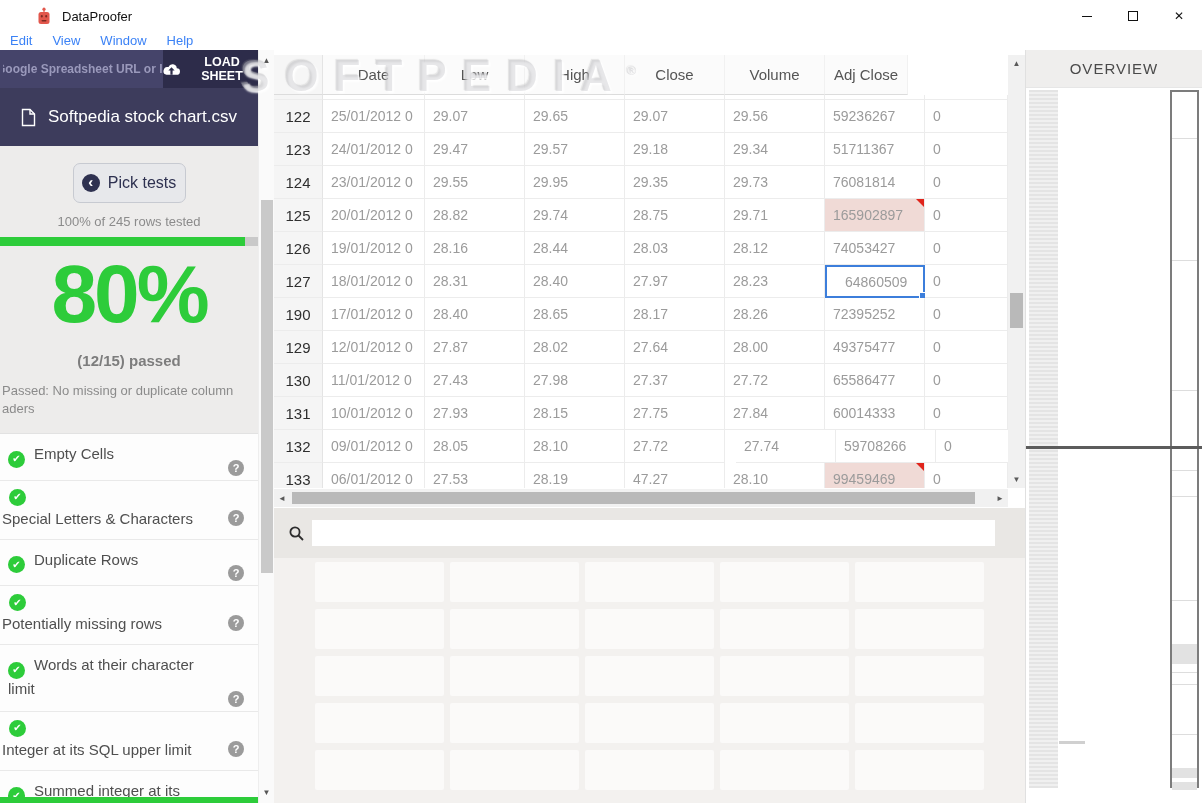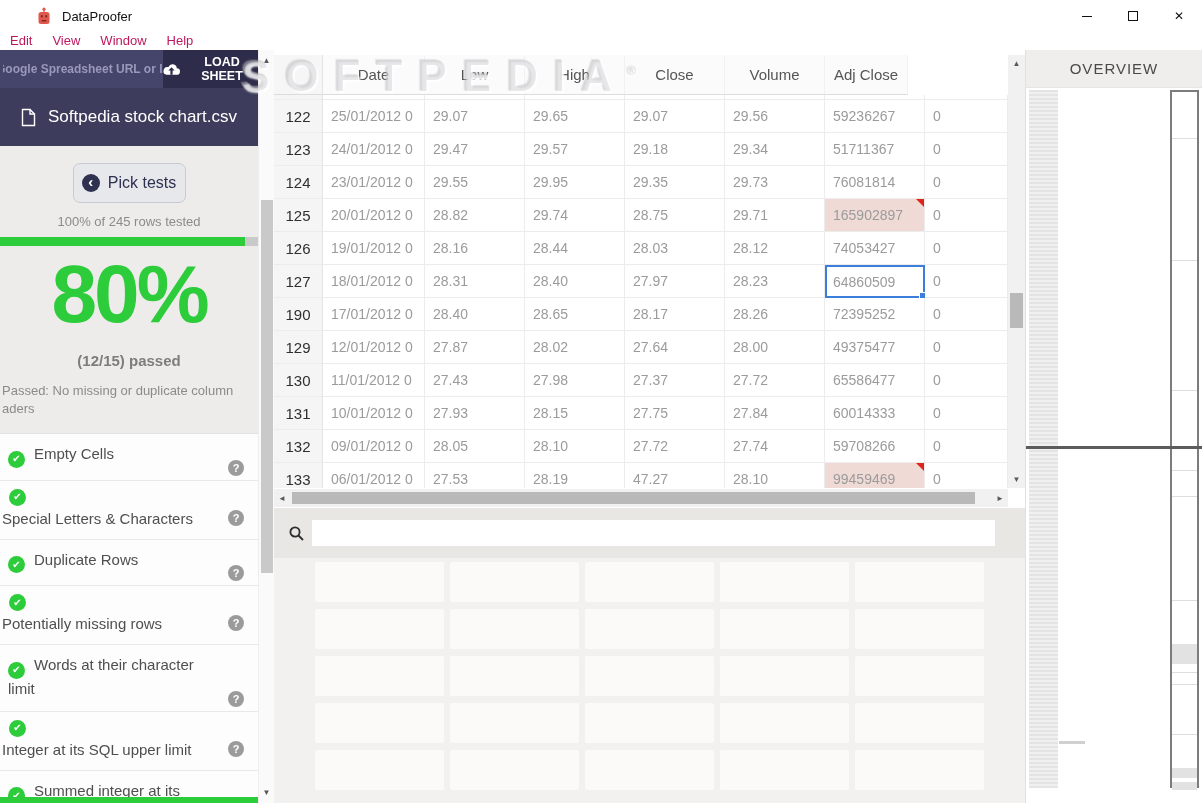--- a/index.html
+++ b/index.html
@@ -15,21 +15,21 @@
   #app-icon{margin-left:36px;width:16px;height:18px}
   #app-title{margin-left:10px;font-size:13px;color:#101010}
   #win-controls{margin-left:auto;display:flex;height:32px}
   .win-btn{width:46px;height:32px;display:flex;align-items:center;justify-content:center;color:#111}
   .glyph-min{display:block;width:10px;height:1px;background:#111}
   .glyph-max{display:block;width:10px;height:10px;border:1px solid #111}
   .glyph-close{font-size:12px;line-height:12px}
 
   
   #menubar{position:absolute;left:0;top:32px;width:1202px;height:18px;background:#fff;display:flex;align-items:center;padding-left:8px}
-  .menu-item{font-size:13px;color:#be185d;padding:0 10px 2px 2px;margin-right:8px}
+  .menu-item{font-size:13px;color:#3b82f6;padding:0 10px 2px 2px;margin-right:8px}
 
   
   #sidebar{position:absolute;left:0;top:50px;width:258px;height:753px;background:#edeceb}
   #loader{height:38px;display:flex}
   #url-input{flex:1;background:var(--indigo-input);border:none;outline:none;color:#c6c5dd;font-size:12px;font-weight:bold;padding-left:3px;text-indent:-7px;font-family:"Liberation Sans",sans-serif}
   #url-input::placeholder{color:#9a99bb;opacity:1}
   #load-btn{width:101px;background:var(--indigo-dark);color:#fff;border:none;font-weight:bold;font-size:12.5px;display:flex;align-items:center;justify-content:center;gap:6px;font-family:"Liberation Sans",sans-serif}
   #file-row{height:58px;background:var(--indigo-mid);display:flex;align-items:center;justify-content:center;gap:12px;color:#fff;font-size:17px}
   #summary{height:287px;background:#edeceb;text-align:center;overflow:hidden}
   #pick-btn{margin:17px auto 0;width:113px;height:40px;border-radius:7px;background:#e7e8eb;border:1px solid #c7cad1;font-size:16px;color:#2e3150;display:flex;align-items:center;justify-content:center;gap:8px;font-family:"Liberation Sans",sans-serif}
@@ -59,21 +59,21 @@
   #thead{position:absolute;left:0;top:5px;height:40px;display:flex}
   #corner{width:49px;height:40px;background:#f6f6f6;border-bottom:1px solid #dcdcdc;border-right:1px solid #e4e4e4}
   .th{display:flex;align-items:center;justify-content:center;font-size:15px;color:#555;background:#fbfbfb;border-bottom:1px solid #dcdcdc;border-right:1px solid #f1f1f1}
   #grid{position:absolute;left:0;top:45px;width:734px;height:393px;overflow:hidden}
   .tr{display:flex;height:33px}
   .tr.sliver{height:5px}
   .rownum{width:49px;background:#f5f5f5;color:#2f2f2f;font-size:15px;display:flex;align-items:center;justify-content:center;border-bottom:1px solid #ececec;border-right:1px solid #e4e4e4;flex:none}
   .td{border-right:1px solid #ececec;border-bottom:1px solid #ececec;font-size:14px;color:#9b9b9b;display:flex;align-items:center;padding-left:8px;background:#fff;position:relative;white-space:nowrap;overflow:hidden;flex:none}
   .td.flagged{background:var(--flag-pink)}
   .td.flagged::after{content:'';position:absolute;top:0;right:0;border-top:8px solid var(--flag-red);border-left:8px solid transparent}
-  .td.selected{border:2px solid var(--selection-blue);padding-left:6px;overflow:visible}
+  .td.selected{border:2px solid var(--selection-blue);padding-left:18px;overflow:visible}
   .td.selected::after{content:'';position:absolute;right:-5px;bottom:-5px;width:7px;height:7px;background:var(--selection-blue);border:1px solid #fff}
   #hscroll{position:absolute;left:0;top:439px;width:734px;height:18px;background:#f1f1f1}
   .harrow{position:absolute;top:0;width:16px;height:18px;display:flex;align-items:center;justify-content:center;font-size:8px;color:#5a5a5a}
   #hthumb{position:absolute;left:18px;top:3px;width:683px;height:12px;background:#b9b9b9}
   #vscroll{position:absolute;left:734px;top:5px;width:17px;height:433px;background:#f1f1f1}
   .varrow{position:absolute;left:0;width:17px;text-align:center;font-size:8px;color:#5a5a5a}
   #vthumb{position:absolute;left:2px;top:238px;width:13px;height:35px;background:#b9b9b9}
   #search-row{position:absolute;left:0;top:458px;width:751px;height:50px;background:#e9e7e4;display:flex;align-items:center}
   #search-icon{margin-left:14px;flex:none;display:flex}
   #search-input{margin-left:7px;width:683px;height:26px;border:none;outline:none;background:#fff;font-size:14px;padding:0 6px;font-family:"Liberation Sans",sans-serif}
@@ -305,21 +305,21 @@
         <div class="td" style="width: 100px;">27.84</div>
         <div class="td" style="width: 100px;">60014333</div>
         <div class="td" style="width: 83px;">0</div>
       </div>
       <div class="tr">
         <div class="rownum">132</div>
         <div class="td" style="width: 102px;">09/01/2012 0</div>
         <div class="td" style="width: 100px;">28.05</div>
         <div class="td" style="width: 100px;">28.10</div>
         <div class="td" style="width: 100px;">27.72</div>
-        <div class="td" style="width: 100px;">27.74</div>
+        <div class="td" style="width: 100px; margin-left: 11px;">27.74</div>
         <div class="td" style="width: 100px;">59708266</div>
         <div class="td" style="width: 83px;">0</div>
       </div>
       <div class="tr">
         <div class="rownum">133</div>
         <div class="td" style="width: 102px;">06/01/2012 0</div>
         <div class="td" style="width: 100px;">27.53</div>
         <div class="td" style="width: 100px;">28.19</div>
         <div class="td" style="width: 100px;">47.27</div>
         <div class="td" style="width: 100px;">28.10</div>

